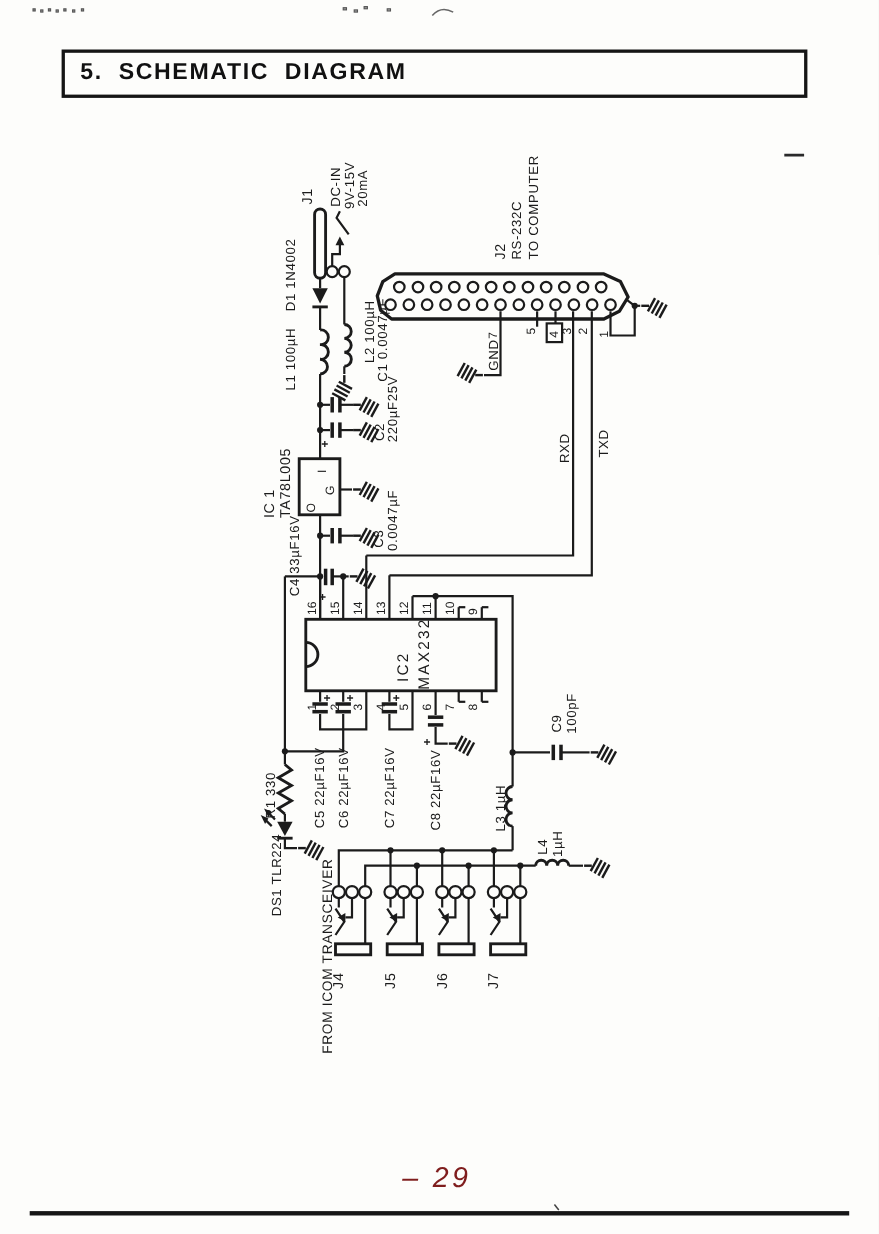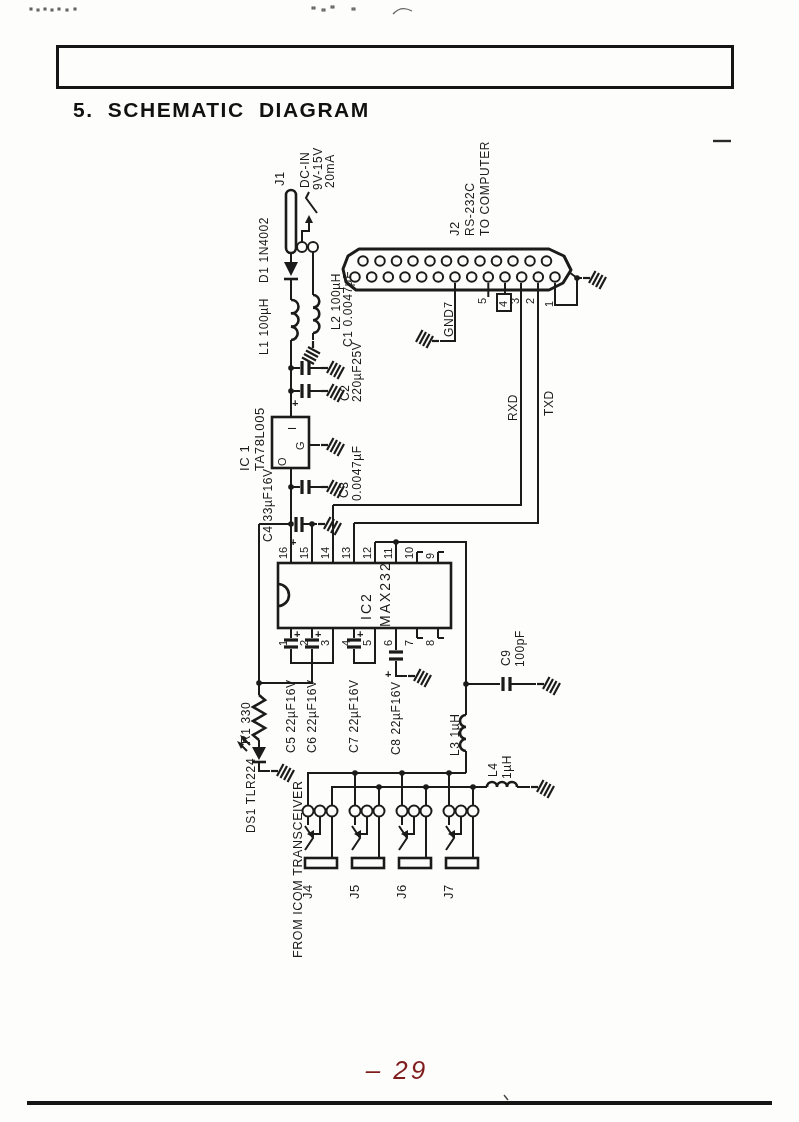--- a/index.html
+++ b/index.html
@@ -1,21 +1,21 @@
 <!DOCTYPE html>
 <html><head>
 <meta charset="utf-8">
 <style>
   html,body{margin:0;padding:0;background:#e8e8e8;}
   .page{position:relative;width:799px;height:1122px;background:#fdfdfb;overflow:hidden;
         font-family:"Liberation Sans", sans-serif;color:#161616;}
   .titlebox{position:absolute;left:56px;top:45px;width:672px;height:38px;
             border:3px solid #151515;background:#fdfdfb;}
   .titlebox span{display:block;padding:6px 0 0 14px;font-size:21px;font-weight:bold;
-                 letter-spacing:1.5px;word-spacing:7px;color:#111;margin-top:44px;}
+                 letter-spacing:1.5px;word-spacing:7px;color:#111;}
   .pagenum{position:absolute;left:352px;top:1055px;width:90px;text-align:center;
            font-size:26px;letter-spacing:3px;color:#7f1d1d;font-style:italic;}
   .bottomrule{position:absolute;left:27px;top:1101px;width:745px;height:4px;background:#161616;}
   svg{position:absolute;left:0;top:0;}
   svg text{fill:#1b1b1b;font-family:"Liberation Sans", sans-serif;font-size:12px;letter-spacing:0.6px;}
   svg text.big{font-size:14px;letter-spacing:2px;}
   svg text.pin{font-size:11px;letter-spacing:0;}
   svg text.plus{font-size:11px;font-weight:bold;}
   .w{stroke:#1b1b1b;stroke-width:2;fill:none;}
   .cmp{stroke:#1b1b1b;stroke-width:2.6;fill:none;}

